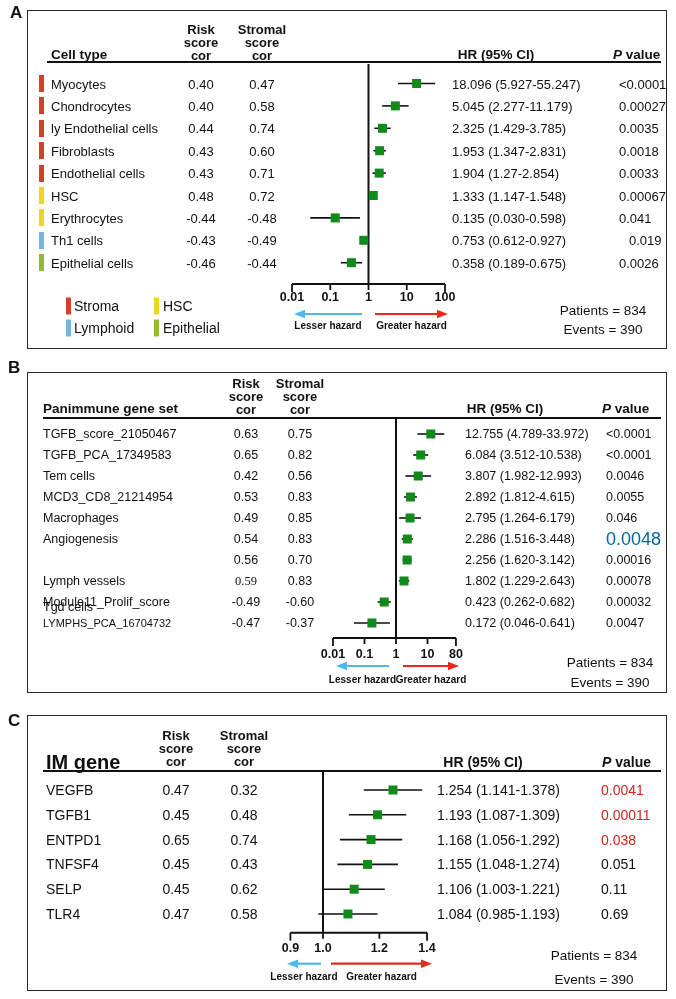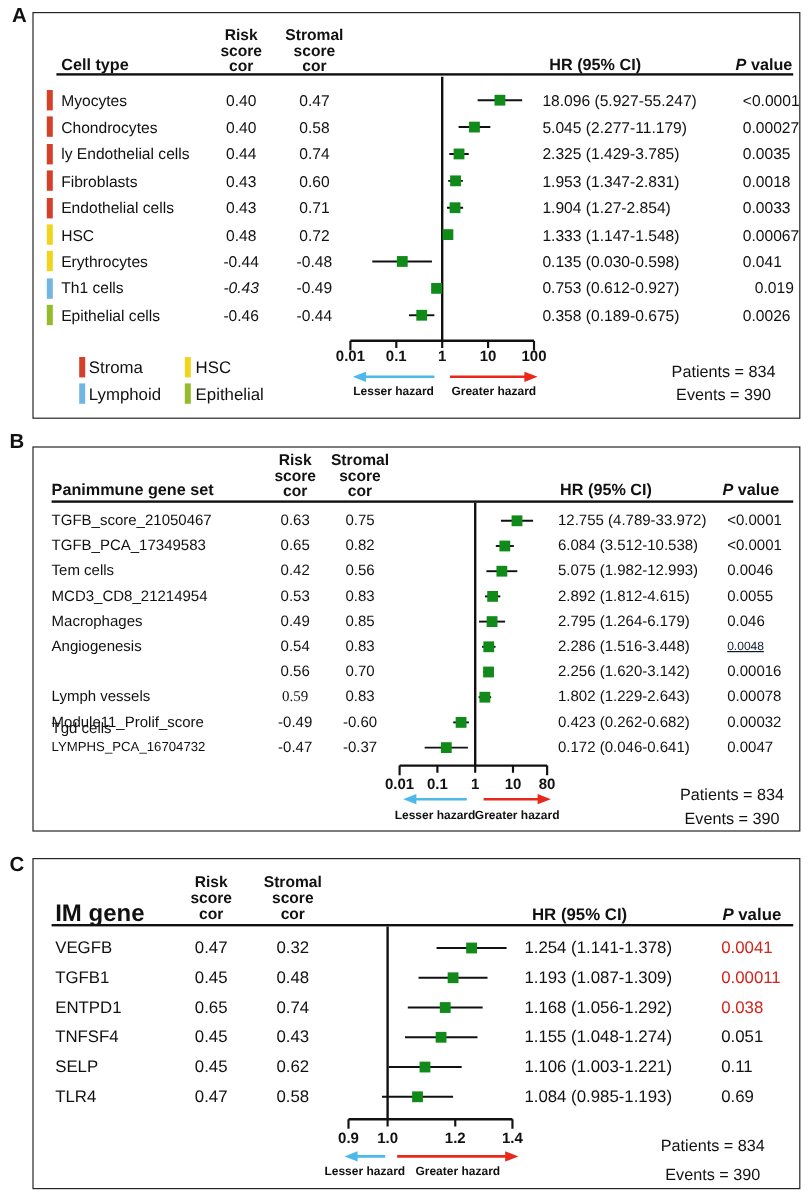--- a/index.html
+++ b/index.html
@@ -108,21 +108,21 @@
         <div class="cell hL" style="left: 424px; top: 184.5px; font-size: 13px;">1.333 (1.147-1.548)</div>
         <div class="cell hL" style="left: 591px; top: 184.5px; font-size: 13px; color: rgb(17, 17, 17);">0.00067</div>
         <div class="cbar" style="left: 11px; top: 198.4px; height: 17px; background: rgb(240, 212, 30);"></div>
         <div class="cell hL" style="left: 23px; top: 206.9px; font-size: 13px;">Erythrocytes</div>
         <div class="cell hC" style="left: 173px; top: 206.9px; font-size: 13px;">-0.44</div>
         <div class="cell hC" style="left: 234px; top: 206.9px; font-size: 13px;">-0.48</div>
         <div class="cell hL" style="left: 424px; top: 206.9px; font-size: 13px;">0.135 (0.030-0.598)</div>
         <div class="cell hL" style="left: 591px; top: 206.9px; font-size: 13px; color: rgb(17, 17, 17);">0.041</div>
         <div class="cbar" style="left: 11px; top: 220.8px; height: 17px; background: rgb(114, 181, 226);"></div>
         <div class="cell hL" style="left: 23px; top: 229.3px; font-size: 13px;">Th1 cells</div>
-        <div class="cell hC" style="left: 173px; top: 229.3px; font-size: 13px; font-style: italic;">-0.43</div>
+        <div class="cell hC" style="left: 173px; top: 229.3px; font-size: 13px;">-0.43</div>
         <div class="cell hC" style="left: 234px; top: 229.3px; font-size: 13px;">-0.49</div>
         <div class="cell hL" style="left: 424px; top: 229.3px; font-size: 13px;">0.753 (0.612-0.927)</div>
         <div class="cell hL" style="left: 591px; top: 229.3px; font-size: 13px; color: rgb(17, 17, 17); margin-left: 10px;">0.019</div>
         <div class="cbar" style="left: 11px; top: 243.2px; height: 17px; background: rgb(147, 187, 43);"></div>
         <div class="cell hL" style="left: 23px; top: 251.7px; font-size: 13px;">Epithelial cells</div>
         <div class="cell hC" style="left: 173px; top: 251.7px; font-size: 13px;">-0.46</div>
         <div class="cell hC" style="left: 234px; top: 251.7px; font-size: 13px;">-0.44</div>
         <div class="cell hL" style="left: 424px; top: 251.7px; font-size: 13px;">0.358 (0.189-0.675)</div>
         <div class="cell hL" style="left: 591px; top: 251.7px; font-size: 13px; color: rgb(17, 17, 17);">0.0026</div>
       </div>
@@ -201,37 +201,37 @@
         <div class="cell hL" style="left: 437px; top: 61px; font-size: 12.5px;">12.755 (4.789-33.972)</div>
         <div class="cell hL" style="left: 578px; top: 61px; font-size: 12.5px; color: rgb(17, 17, 17);">&lt;0.0001</div>
         <div class="cell hL" style="left: 15px; top: 82px; font-size: 12.5px;">TGFB_PCA_17349583</div>
         <div class="cell hC" style="left: 218px; top: 82px; font-size: 12.5px;">0.65</div>
         <div class="cell hC" style="left: 272px; top: 82px; font-size: 12.5px;">0.82</div>
         <div class="cell hL" style="left: 437px; top: 82px; font-size: 12.5px;">6.084 (3.512-10.538)</div>
         <div class="cell hL" style="left: 578px; top: 82px; font-size: 12.5px; color: rgb(17, 17, 17);">&lt;0.0001</div>
         <div class="cell hL" style="left: 15px; top: 103px; font-size: 12.5px;">Tem cells</div>
         <div class="cell hC" style="left: 218px; top: 103px; font-size: 12.5px; text-align: right;">0.42</div>
         <div class="cell hC" style="left: 272px; top: 103px; font-size: 12.5px;">0.56</div>
-        <div class="cell hL" style="left: 437px; top: 103px; font-size: 12.5px;">5.075 (1.982-12.993)</div>
+        <div class="cell hL" style="left: 437px; top: 103px; font-size: 12.5px;">3.807 (1.982-12.993)</div>
         <div class="cell hL" style="left: 578px; top: 103px; font-size: 12.5px; color: rgb(17, 17, 17);">0.0046</div>
         <div class="cell hL" style="left: 15px; top: 124px; font-size: 12.5px;">MCD3_CD8_21214954</div>
         <div class="cell hC" style="left: 218px; top: 124px; font-size: 12.5px;">0.53</div>
         <div class="cell hC" style="left: 272px; top: 124px; font-size: 12.5px;">0.83</div>
         <div class="cell hL" style="left: 437px; top: 124px; font-size: 12.5px;">2.892 (1.812-4.615)</div>
         <div class="cell hL" style="left: 578px; top: 124px; font-size: 12.5px; color: rgb(17, 17, 17);">0.0055</div>
         <div class="cell hL" style="left: 15px; top: 145px; font-size: 12.5px;">Macrophages</div>
         <div class="cell hC" style="left: 218px; top: 145px; font-size: 12.5px;">0.49</div>
         <div class="cell hC" style="left: 272px; top: 145px; font-size: 12.5px;">0.85</div>
         <div class="cell hL" style="left: 437px; top: 145px; font-size: 12.5px;">2.795 (1.264-6.179)</div>
         <div class="cell hL" style="left: 578px; top: 145px; font-size: 12.5px; color: rgb(17, 17, 17);">0.046</div>
         <div class="cell hL" style="left: 15px; top: 166px; font-size: 12.5px;">Angiogenesis</div>
         <div class="cell hC" style="left: 218px; top: 166px; font-size: 12.5px;">0.54</div>
         <div class="cell hC" style="left: 272px; top: 166px; font-size: 12.5px;">0.83</div>
         <div class="cell hL" style="left: 437px; top: 166px; font-size: 12.5px;">2.286 (1.516-3.448)</div>
-        <div class="cell hL" style="left: 578px; top: 166px; font-size: 10px; color: #0f172a; text-decoration: underline;">0.0048</div>
+        <div class="cell hL" style="left: 578px; top: 166px; font-size: 18px; color: #0369a1;">0.0048</div>
         <div class="cell hL" style="left: 15px; top: 187px; font-size: 12.5px; margin-top: 47px;">Tgd cells</div>
         <div class="cell hC" style="left: 218px; top: 187px; font-size: 12.5px;">0.56</div>
         <div class="cell hC" style="left: 272px; top: 187px; font-size: 12.5px;">0.70</div>
         <div class="cell hL" style="left: 437px; top: 187px; font-size: 12.5px;">2.256 (1.620-3.142)</div>
         <div class="cell hL" style="left: 578px; top: 187px; font-size: 12.5px; color: rgb(17, 17, 17);">0.00016</div>
         <div class="cell hL" style="left: 15px; top: 208px; font-size: 12.5px;">Lymph vessels</div>
         <div class="cell hC" style="left: 218px; top: 208px; font-size: 12.5px; font-family: Liberation Serif, serif;">0.59</div>
         <div class="cell hC" style="left: 272px; top: 208px; font-size: 12.5px;">0.83</div>
         <div class="cell hL" style="left: 437px; top: 208px; font-size: 12.5px;">1.802 (1.229-2.643)</div>
         <div class="cell hL" style="left: 578px; top: 208px; font-size: 12.5px; color: rgb(17, 17, 17);">0.00078</div>

